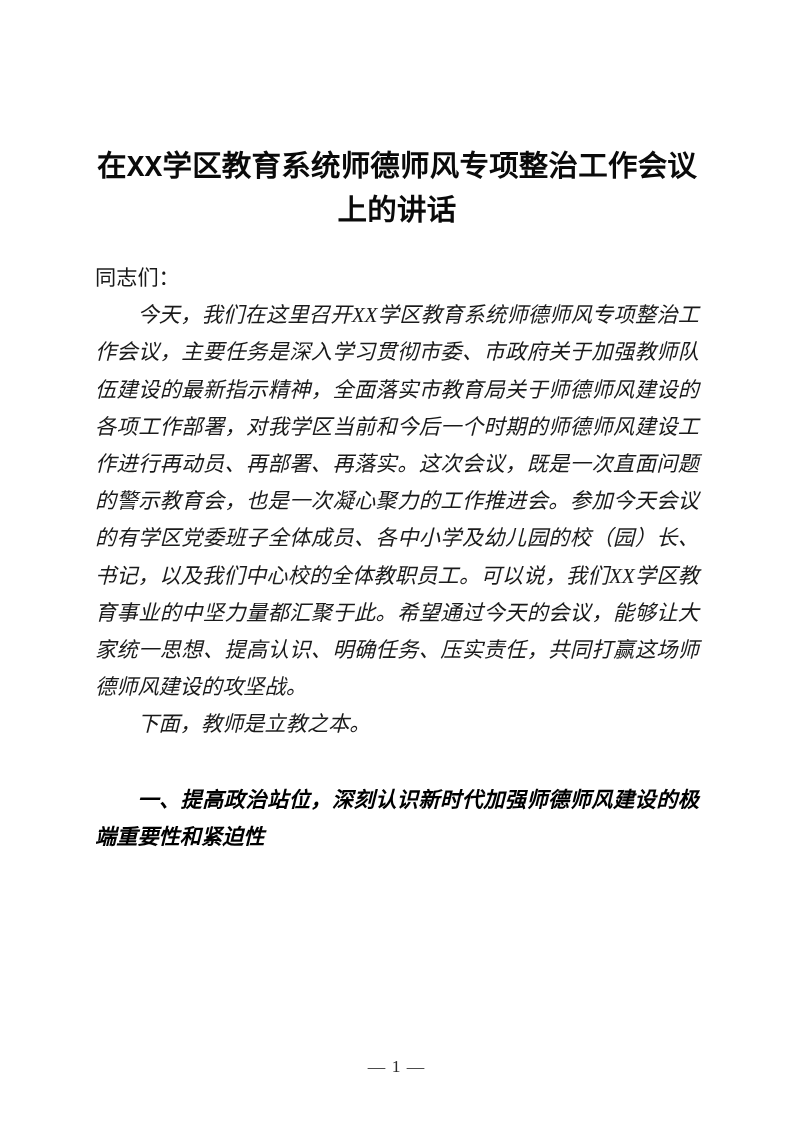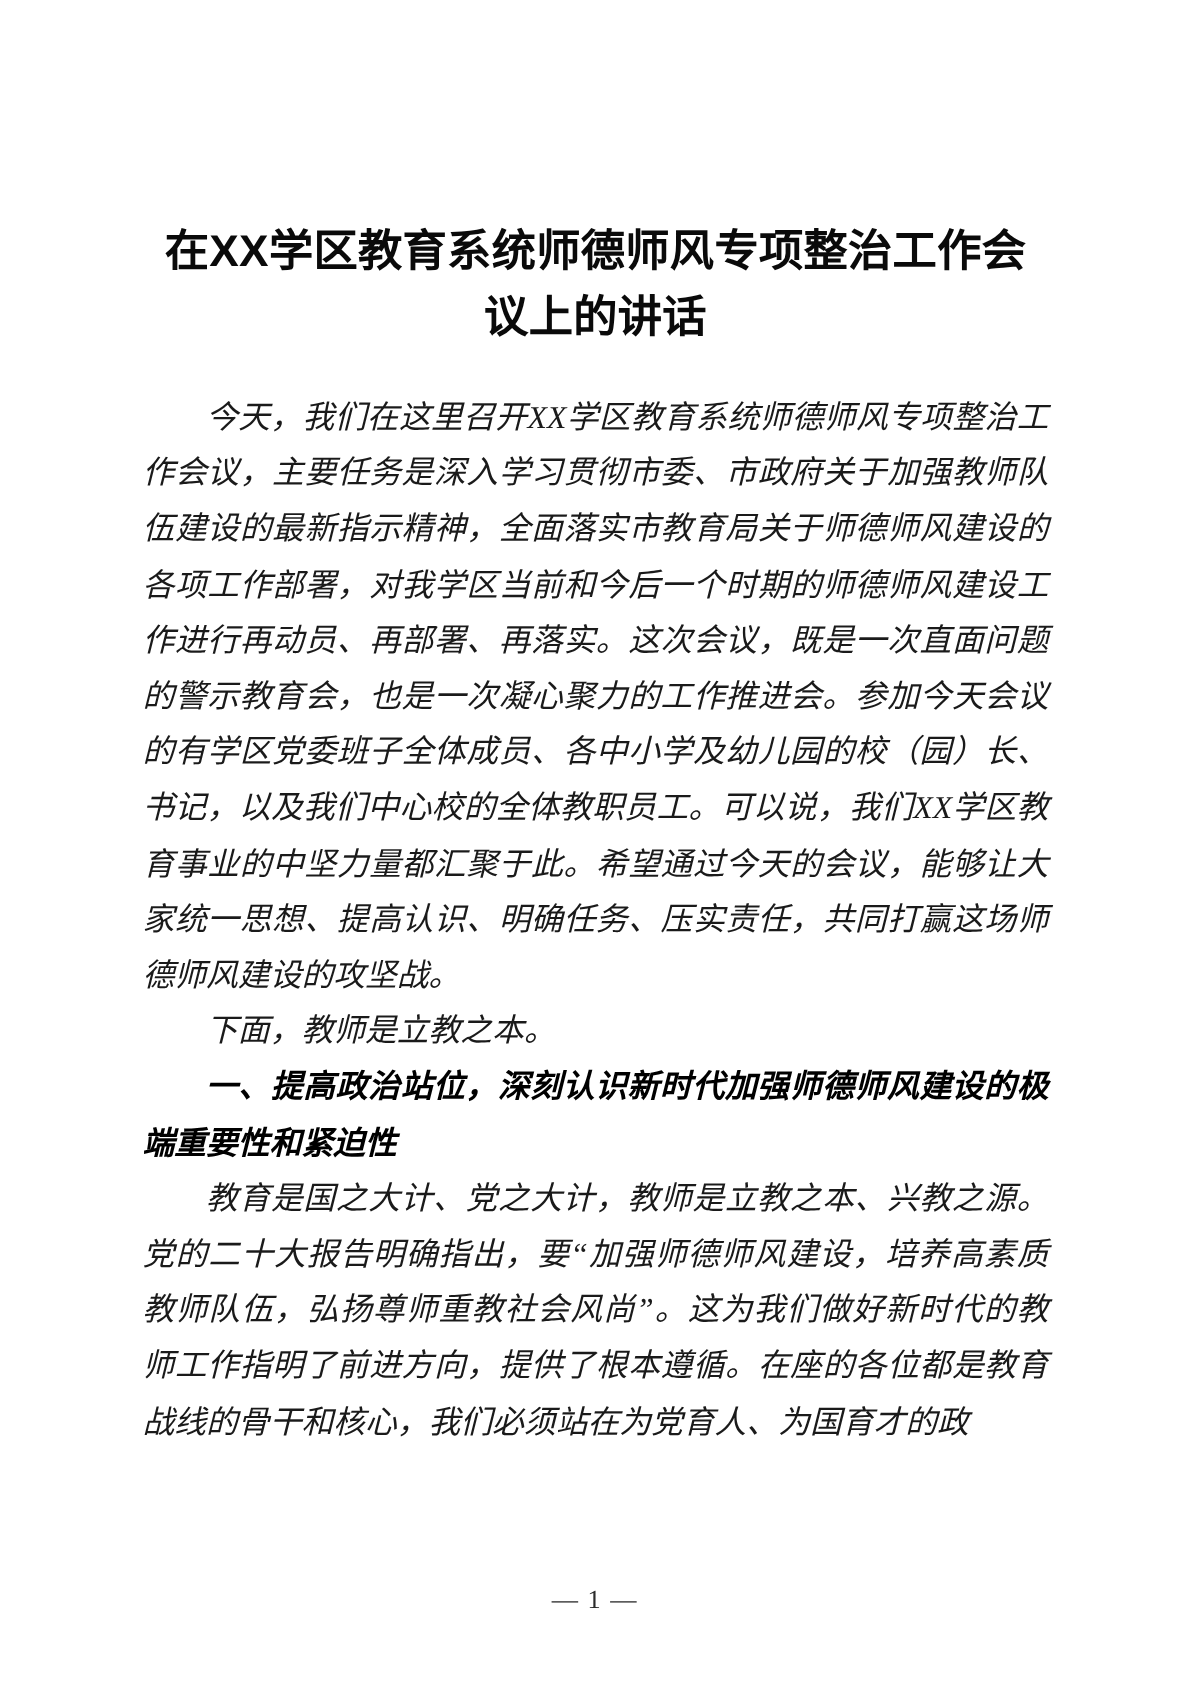--- a/index.html
+++ b/index.html
@@ -26,21 +26,21 @@
     position: absolute;
     left: 95px;
     top: 0;
     width: 604px;
   }
   
   .doc-title {
     margin: 0;
     padding-top: 146px;
     text-align: center;
-    font-family: Liberation Sans, sans-serif;
+    font-family: Liberation Mono, monospace;
     font-weight: 700;
     font-size: 29.5px;
     line-height: 44px;
     letter-spacing: 0.2px;
     color: #0a0a0a;
     word-break: break-all;
   }
   
   .body-block {
     margin-top: 26px;
@@ -56,20 +56,21 @@
     word-break: break-all;
     color: #1a1a1a;
   }
   p.indent {
     text-indent: 2em;
     font-style: italic;
   }
   p.heading {
     font-weight: 700;
     color: #000000;
+    margin-top: 38px;
   }
   
   .page-footer {
     position: absolute;
     left: 0;
     right: 0;
     bottom: 46px;
     text-align: center;
     font-family: "Liberation Serif", "DejaVu Serif", serif;
     font-size: 17.5px;
@@ -82,27 +83,27 @@
 <body>
 
 <div class="page">
 
   <div class="content">
 
     <h1 class="doc-title">在XX学区教育系统师德师风专项整治工作会议上的讲话</h1>
 
     <div class="body-block">
 
+      <p class="para">同志们：</p>
 
       <p class="para indent">今天，我们在这里召开XX学区教育系统师德师风专项整治工作会议，主要任务是深入学习贯彻市委、市政府关于加强教师队伍建设的最新指示精神，全面落实市教育局关于师德师风建设的各项工作部署，对我学区当前和今后一个时期的师德师风建设工作进行再动员、再部署、再落实。这次会议，既是一次直面问题的警示教育会，也是一次凝心聚力的工作推进会。参加今天会议的有学区党委班子全体成员、各中小学及幼儿园的校（园）长、书记，以及我们中心校的全体教职员工。可以说，我们XX学区教育事业的中坚力量都汇聚于此。希望通过今天的会议，能够让大家统一思想、提高认识、明确任务、压实责任，共同打赢这场师德师风建设的攻坚战。</p>
 
       <p class="para indent">下面，教师是立教之本。</p>
 
       <p class="para indent heading">一、提高政治站位，深刻认识新时代加强师德师风建设的极端重要性和紧迫性</p>
 
-      <p class="para indent">教育是国之大计、党之大计，教师是立教之本、兴教之源。党的二十大报告明确指出，要“加强师德师风建设，培养高素质教师队伍，弘扬尊师重教社会风尚”。这为我们做好新时代的教师工作指明了前进方向，提供了根本遵循。在座的各位都是教育战线的骨干和核心，我们必须站在为党育人、为国育才的政</p>
 
     </div>
   </div>
 
   <div class="page-footer">— 1 —</div>
 
 </div>
 
 </body></html>

